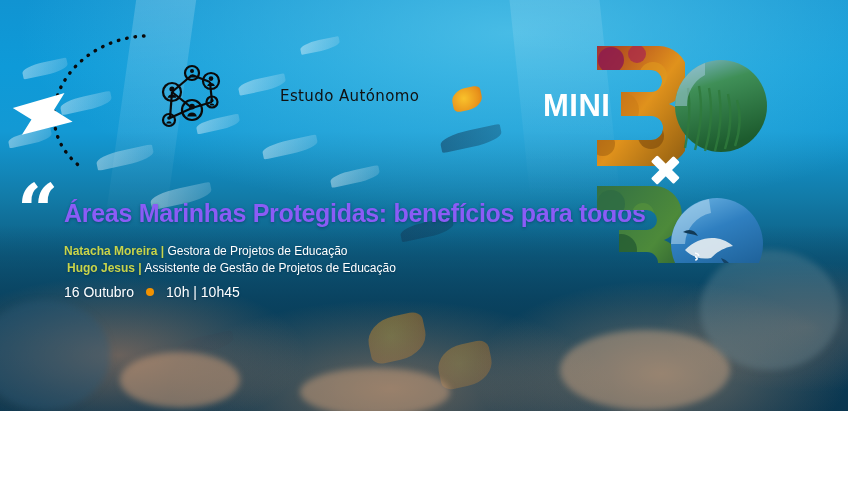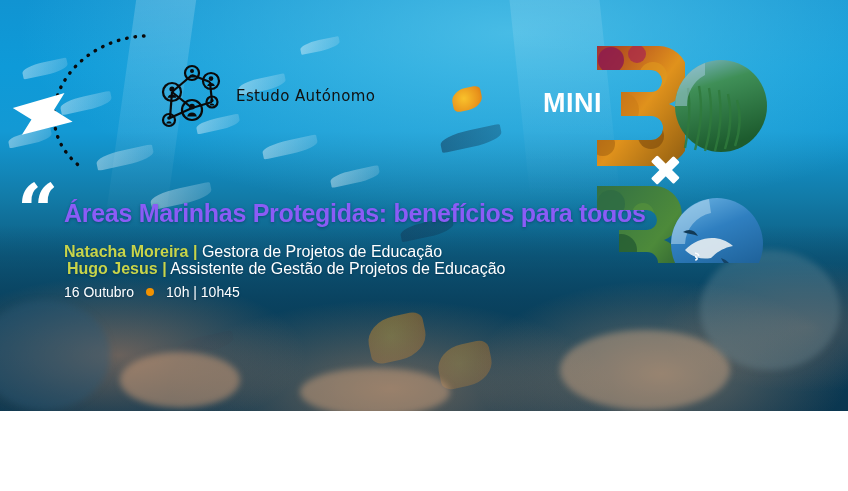--- a/index.html
+++ b/index.html
@@ -40,59 +40,59 @@
     border-radius:52% 20% 52% 20%;
   }
 
   
   .arrow-wrap { position:absolute; left:8px; top:28px; width:140px; height:150px; }
 
   
   .estudo { position:absolute; left:152px; top:60px; display:flex; align-items:center; gap:6px; }
   .estudo-label {
     font-size:15px; color:#111; letter-spacing:.4px; font-weight:400;
-    font-family:"DejaVu Sans", sans-serif; white-space:nowrap;
+    font-family:"DejaVu Sans", sans-serif; white-space:nowrap;margin-left:44px;
   }
 
   
   .webinario {
     position:absolute; left:66px; top:148px;
     font-size:40px; font-weight:bold; color:#0a0a0a; letter-spacing:-1px;
   }
   .quote-mark {
     position:absolute; left:17px; top:193px;
     font-size:72px; line-height:36px; color:#ffffff; font-weight:bold;
     font-family:"DejaVu Serif", serif;
   }
   .title {
     position:absolute; left:64px; top:199px;
     font-size:25px; font-weight:bold; color:#8b5cf6; letter-spacing:-.3px;
     text-shadow:0 1px 3px rgba(0,40,70,.45);
     white-space:nowrap;
   }
   .speakers { position:absolute; left:64px; top:243px; }
   .speaker-row {
-    font-size:16px; color:#ffffff; line-height:17px; white-space:nowrap;
+    font-size:12px; color:#ffffff; line-height:17px; white-space:nowrap;
     text-shadow:0 1px 2px rgba(0,40,70,.5);
   }
   .speaker-row.r2 { text-align:right; padding-left:3px; }
   .speaker-name { color:#c8d44a; font-weight:bold; }
   .speaker-sep  { color:#c8d44a; font-weight:bold; }
   .datetime {
     position:absolute; left:64px; top:284px;
     font-size:14px; color:#ffffff; display:flex; align-items:center; gap:12px;
     text-shadow:0 1px 2px rgba(0,40,70,.5);
   }
   .dot-sep { width:8px; height:8px; border-radius:50%; background:#f39200; display:inline-block; }
 
   
   .mini-logo { position:absolute; left:525px; top:18px; width:300px; height:245px; }
   .mini-word {
     position:absolute; left:18px; top:70px;
-    font-size:27px; font-weight:bold; color:#ffffff; letter-spacing:.5px;text-align:center;
+    font-size:31px; font-weight:bold; color:#ffffff; letter-spacing:.5px;text-align:center;
   }
   .curve-text { position:absolute; left:170px; top:10px; width:130px; height:235px; }
 
   
   .footer {
     position:absolute; left:0; top:411px; width:848px; height:80px; background:#ffffff;
   }
 </style>
 </head>
 <body>

